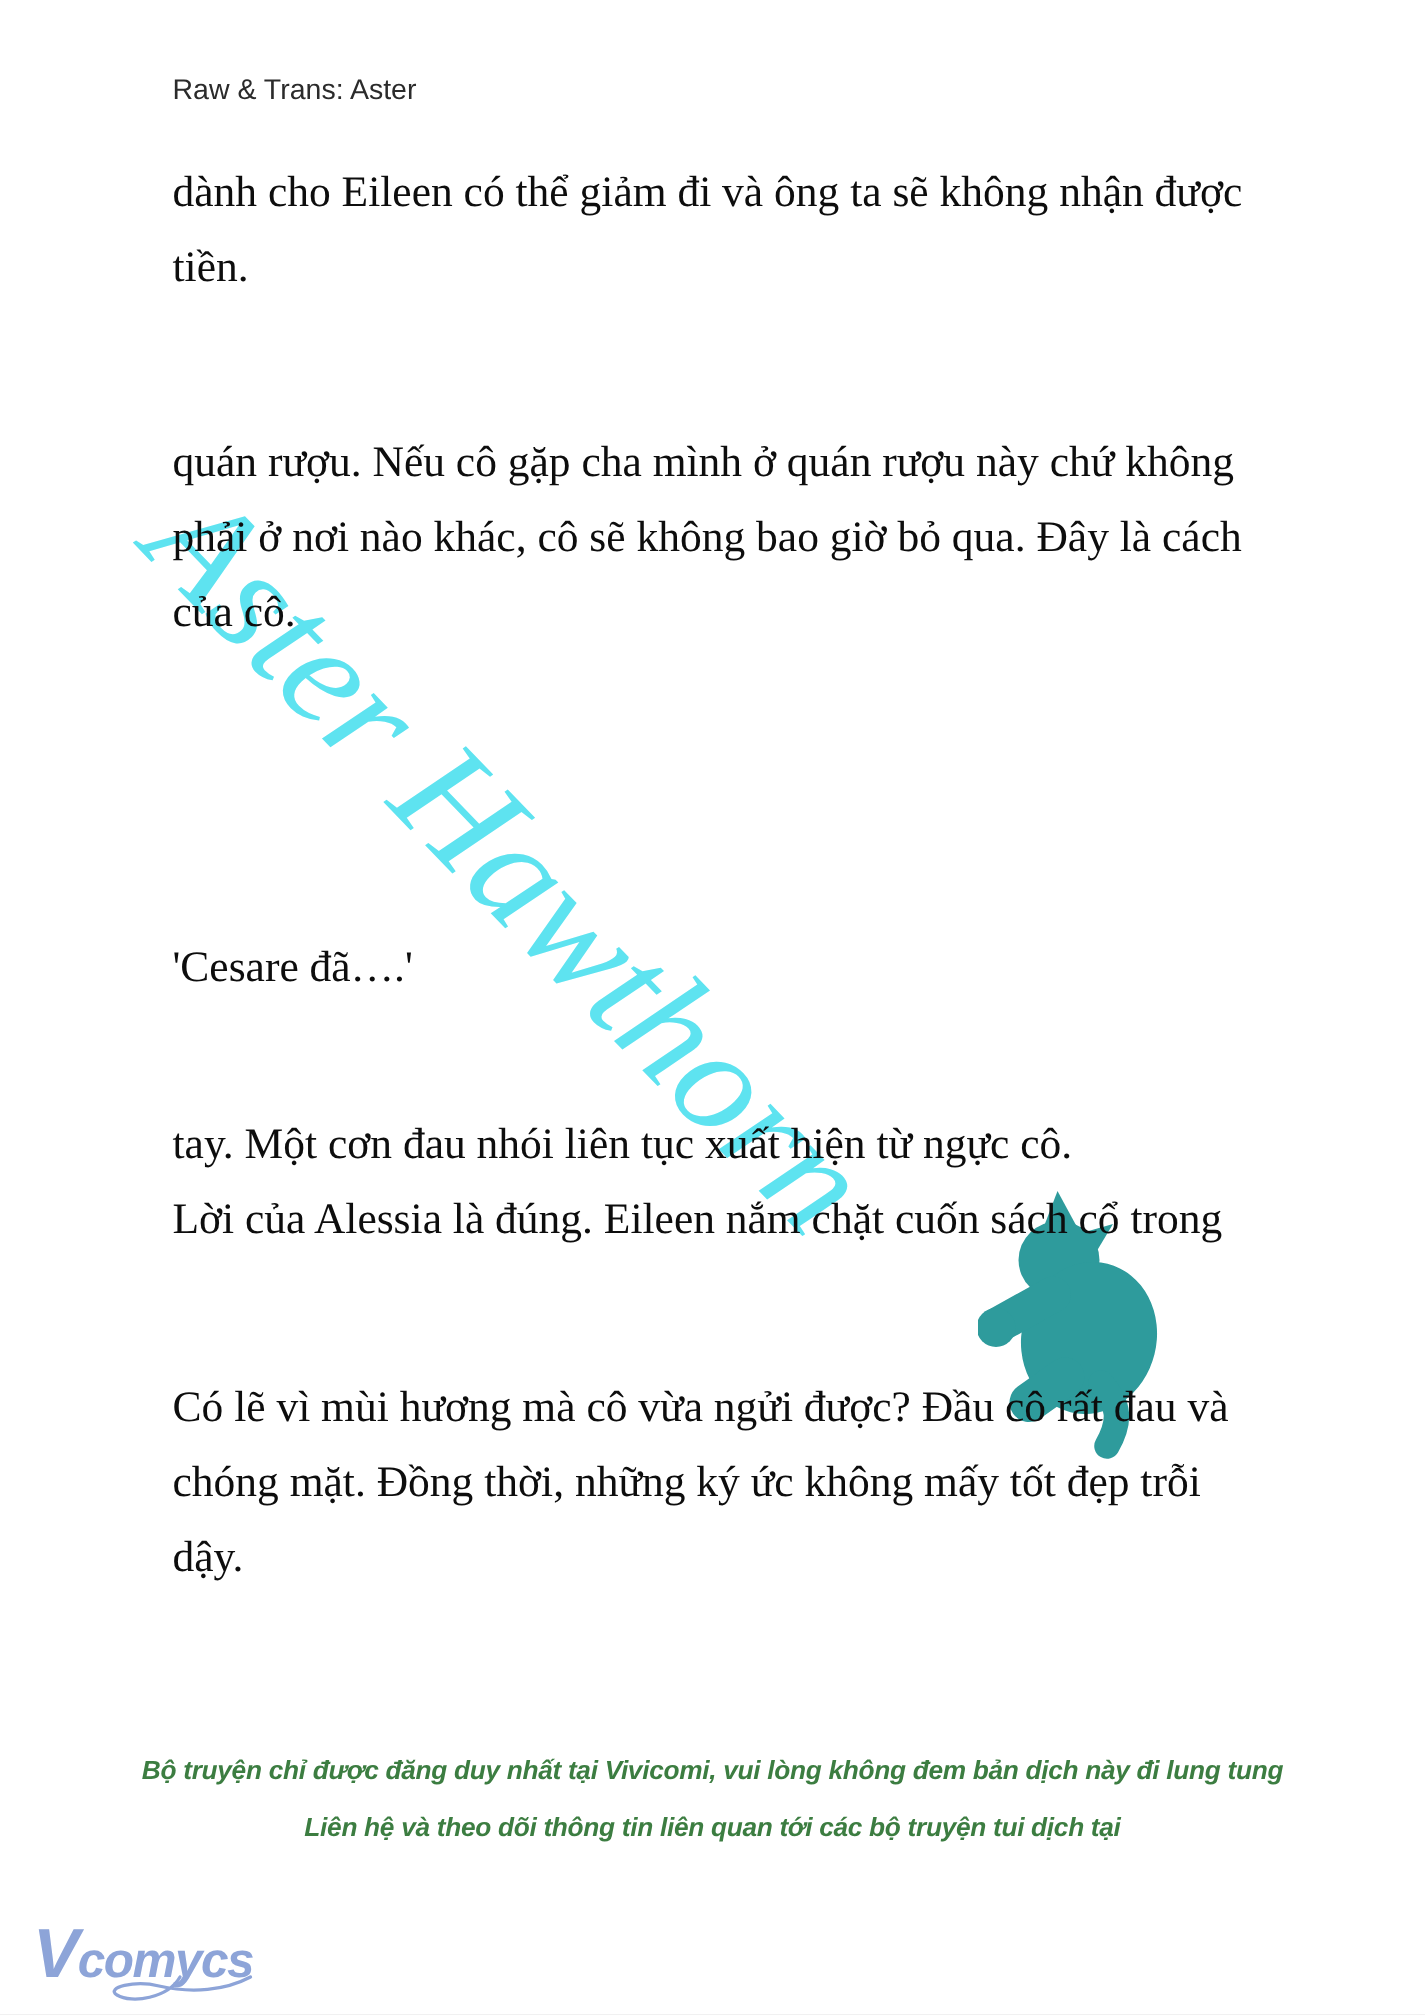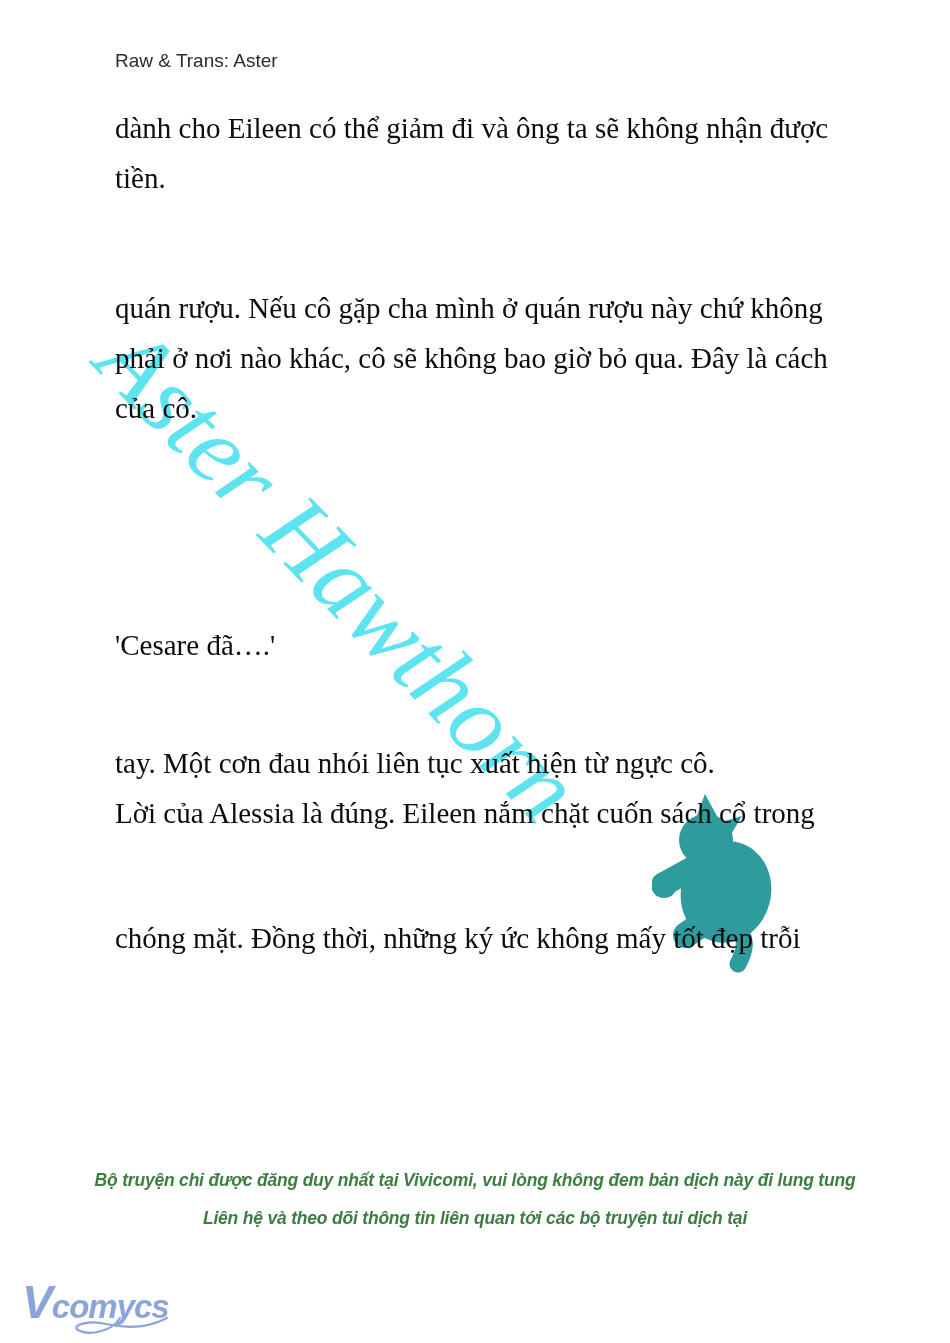--- a/index.html
+++ b/index.html
@@ -134,21 +134,23 @@
     <div class="para" style="top:620px">
       <div class="line">'Cesare đã….'</div>
     </div>
 
     <div class="para" style="top:738px">
       <div class="line">tay. Một cơn đau nhói liên tục xuất hiện từ ngực cô.</div>
       <div class="line">Lời của Alessia là đúng. Eileen nắm chặt cuốn sách cổ trong</div>
     </div>
 
     <div class="para" style="top:913px">
+      <div class="line">Có lẽ vì mùi hương mà cô vừa ngửi được? Đầu cô rất đau và</div>
       <div class="line">chóng mặt. Đồng thời, những ký ức không mấy tốt đẹp trỗi</div>
+      <div class="line">dậy.</div>
     </div>
 
   </div>
 
   <div class="footer">
     <div class="f-line">Bộ truyện chỉ được đăng duy nhất tại Vivicomi, vui lòng không đem bản dịch này đi lung tung</div>
     <div class="f-line">Liên hệ và theo dõi thông tin liên quan tới các bộ truyện tui dịch tại</div>
   </div>
 
   <div class="logo">

